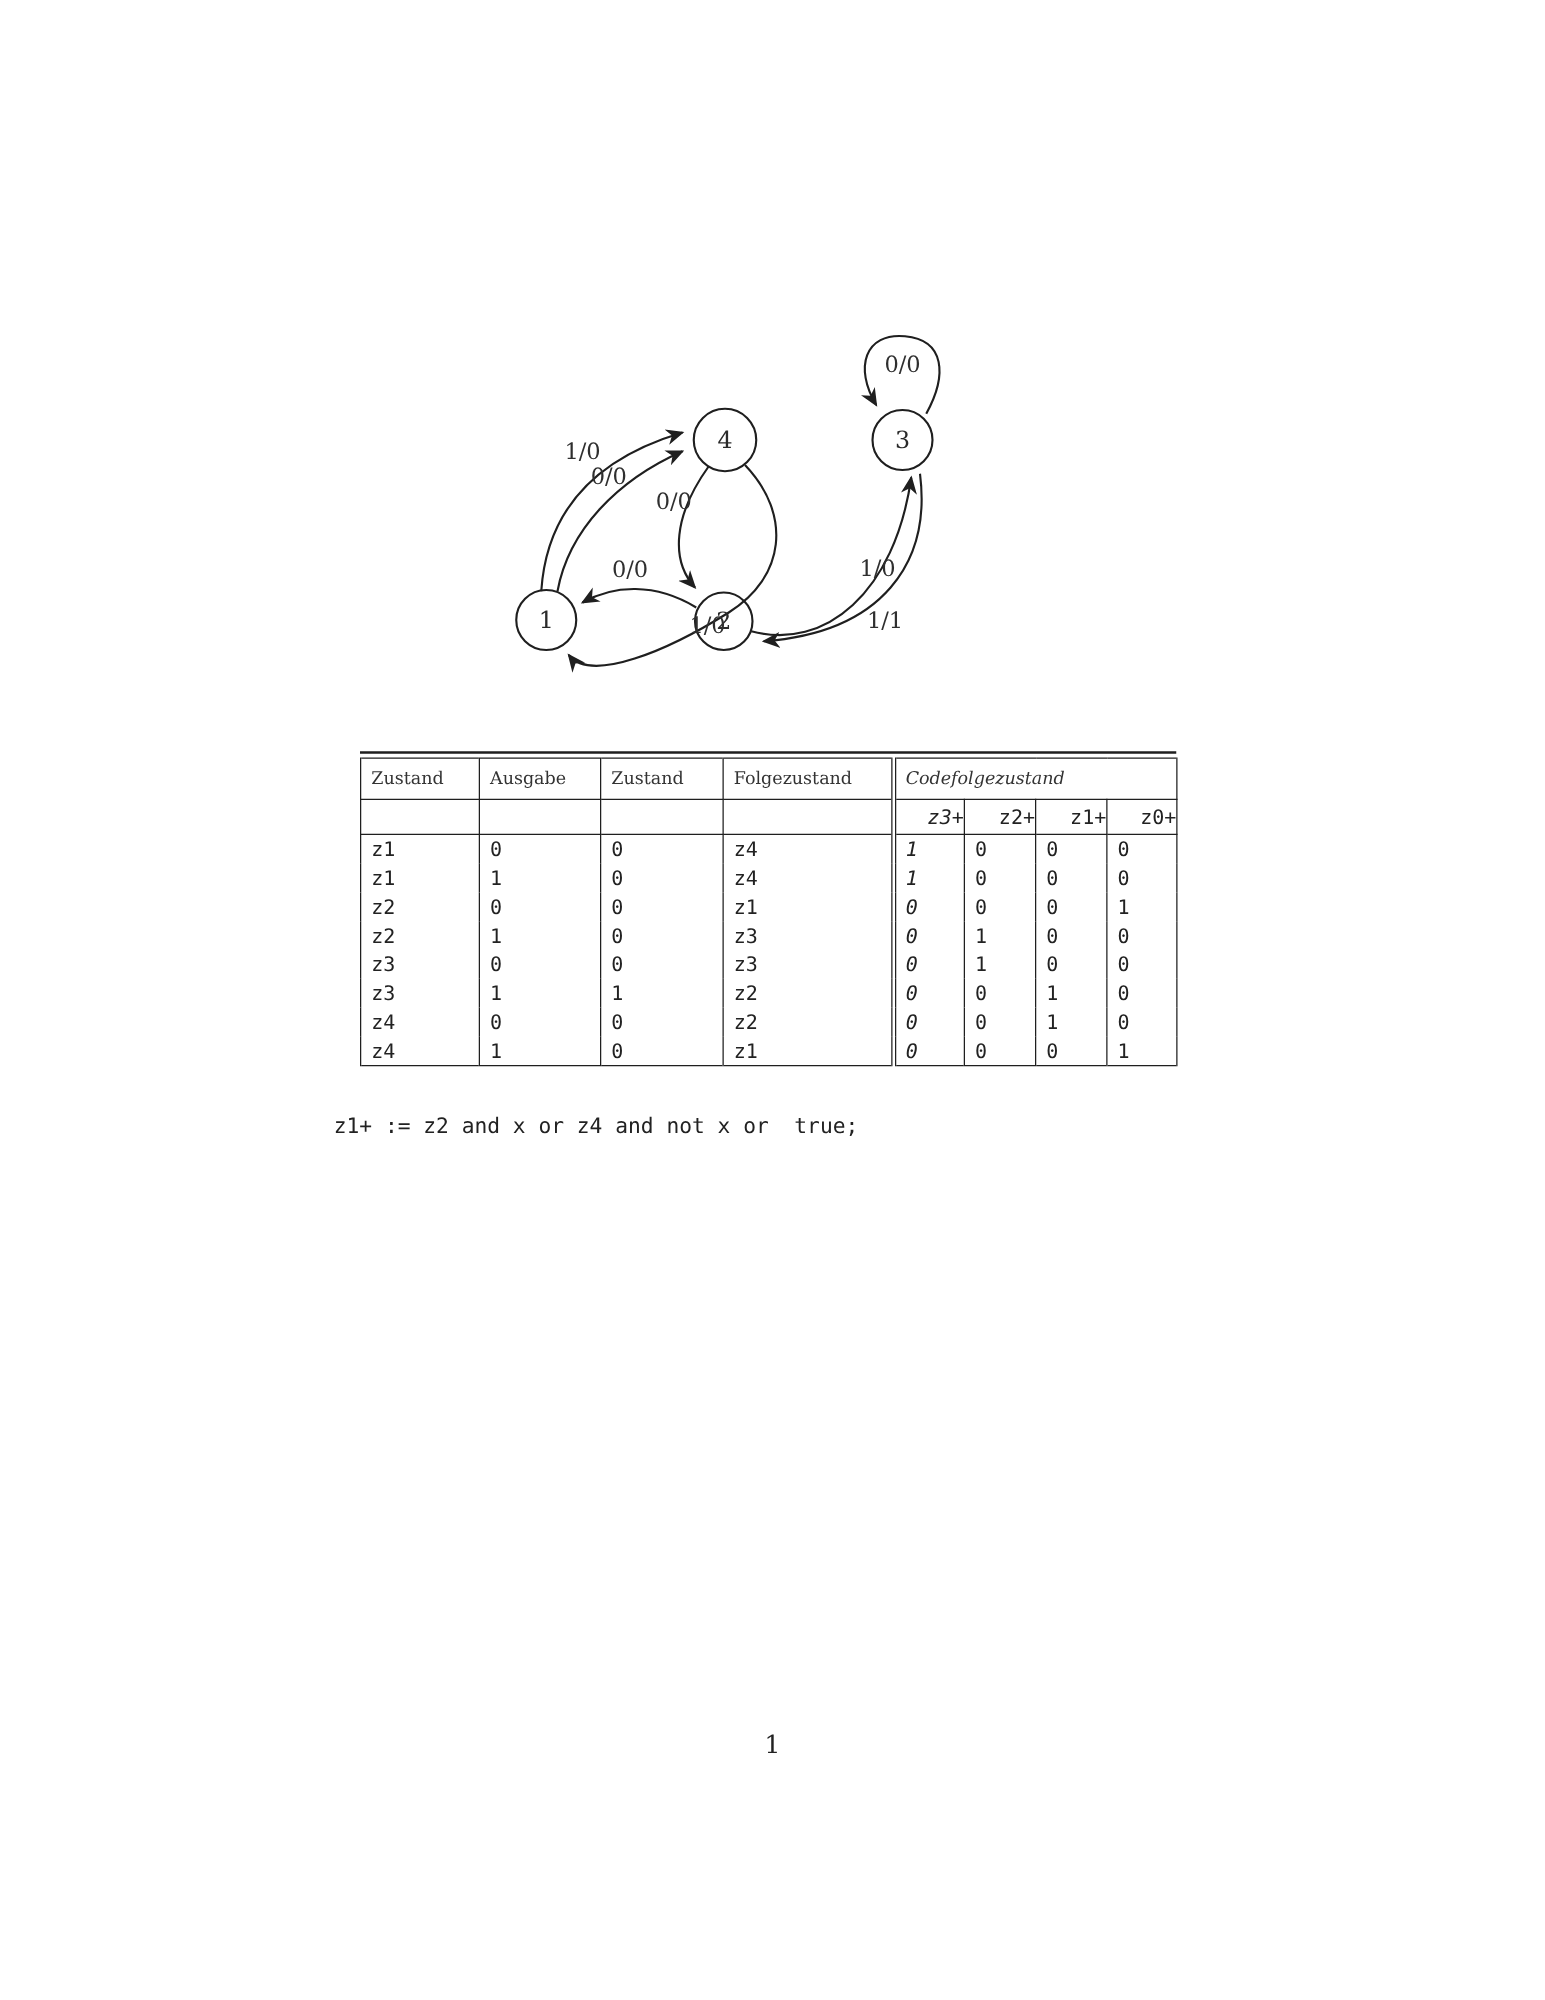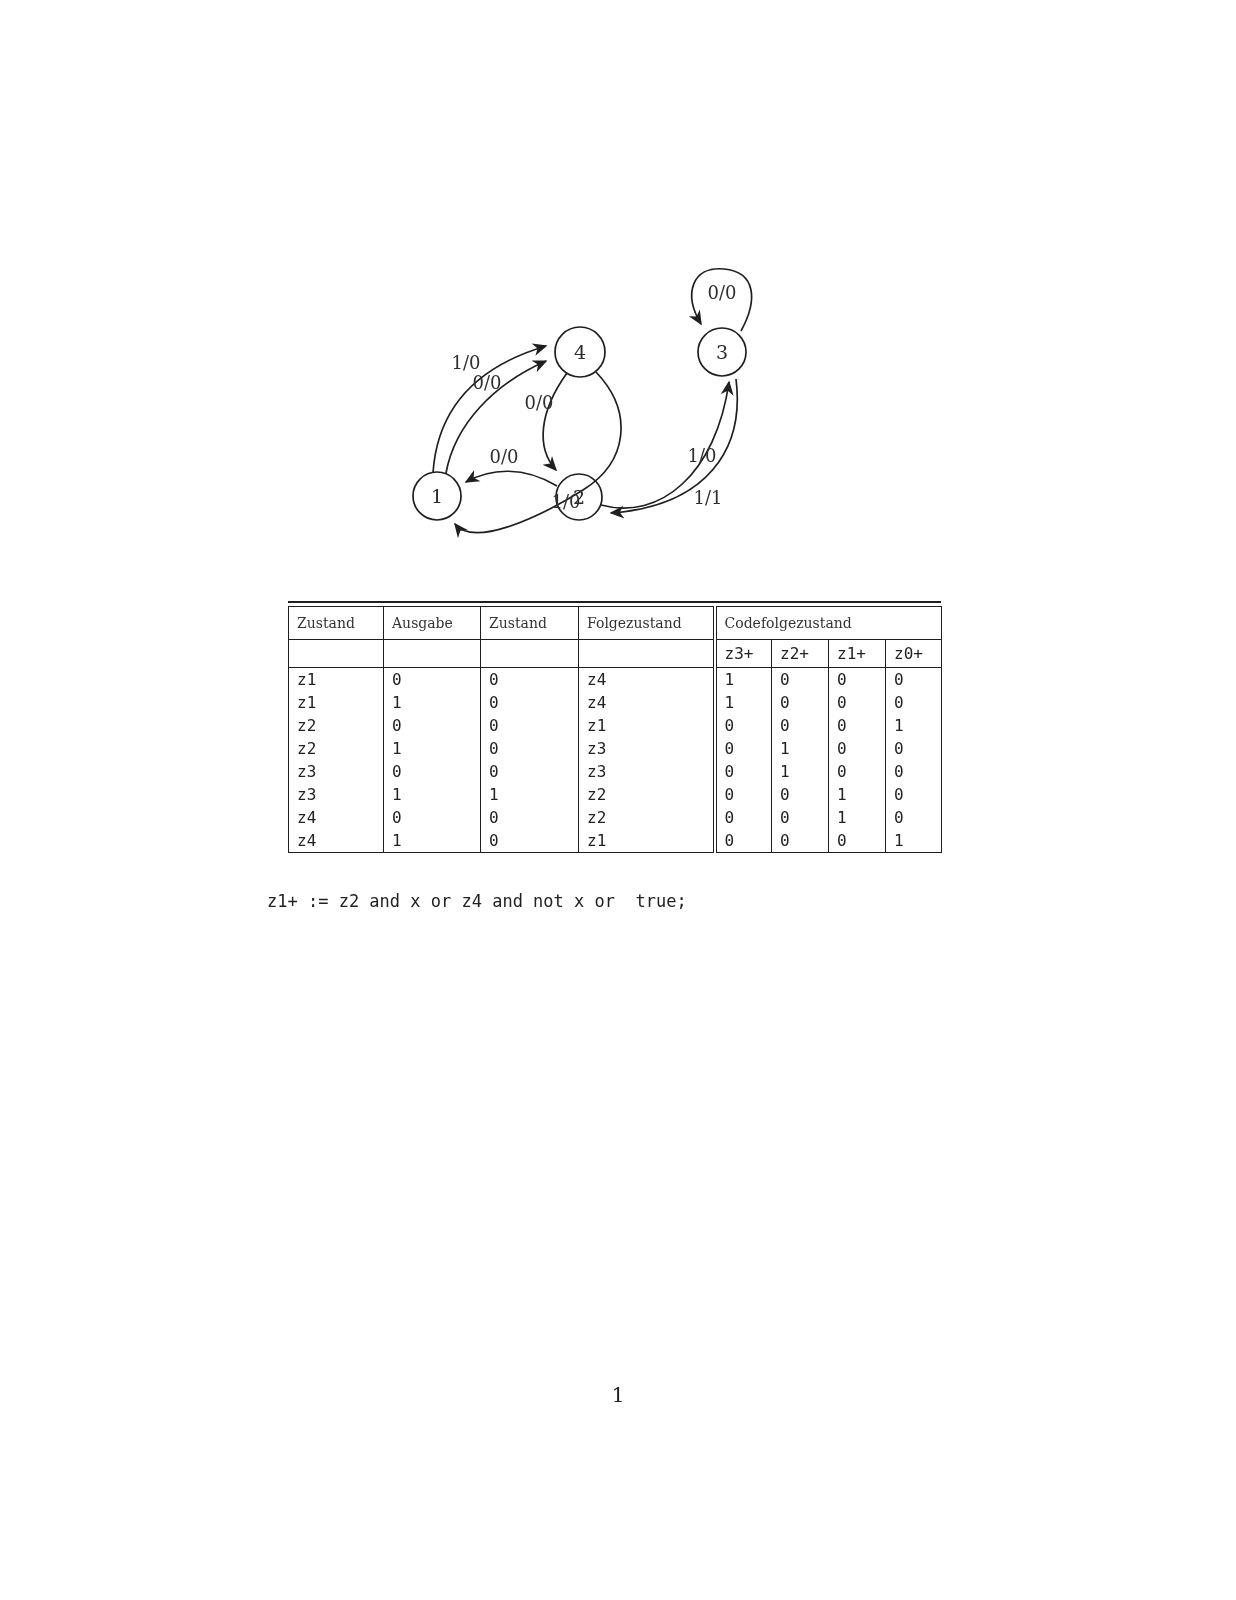--- a/index.html
+++ b/index.html
@@ -24,27 +24,27 @@
     padding:0 0 0 8px;text-align:left;vertical-align:middle;
     border-left:1.2px solid #1f1f1f;border-right:1.2px solid #1f1f1f;
     overflow:hidden;white-space:nowrap;
   }
   tr.hrow1 th{
     height:32px;font-family:"DejaVu Serif", serif;font-weight:normal;
     font-size:14px;color:#333;border-bottom:1.2px solid #1f1f1f;margin-left:16px;
   }
   tr.hrow2 th{
     height:27px;font-weight:normal;border-bottom:1.2px solid #1f1f1f;
-    font-family:"DejaVu Sans Mono", monospace;font-size:16px;color:#222;
+    font-family:"DejaVu Sans Mono", monospace;font-size:16px;color:#222;text-align:right;
   }
   table.dtable td{
     height:23px;font-family:"DejaVu Sans Mono", monospace;font-size:16px;color:#222;
     border-top:none;border-bottom:none;line-height:23px;
   }
-  .dbl{border-left:4px double #1f1f1f !important;}
+  .dbl{border-left:4px double #1f1f1f !important;font-style:italic;}
   
   .code{position:absolute;left:267px;top:890px;}
   .code-line{
     font-family:"DejaVu Sans Mono", monospace;font-size:17px;line-height:23.4px;
     color:#222;white-space:pre;
   }
   
   .pageno{
     position:absolute;left:0;top:1383px;width:1236px;text-align:center;
     font-family:"DejaVu Serif", serif;font-size:20px;color:#222;

